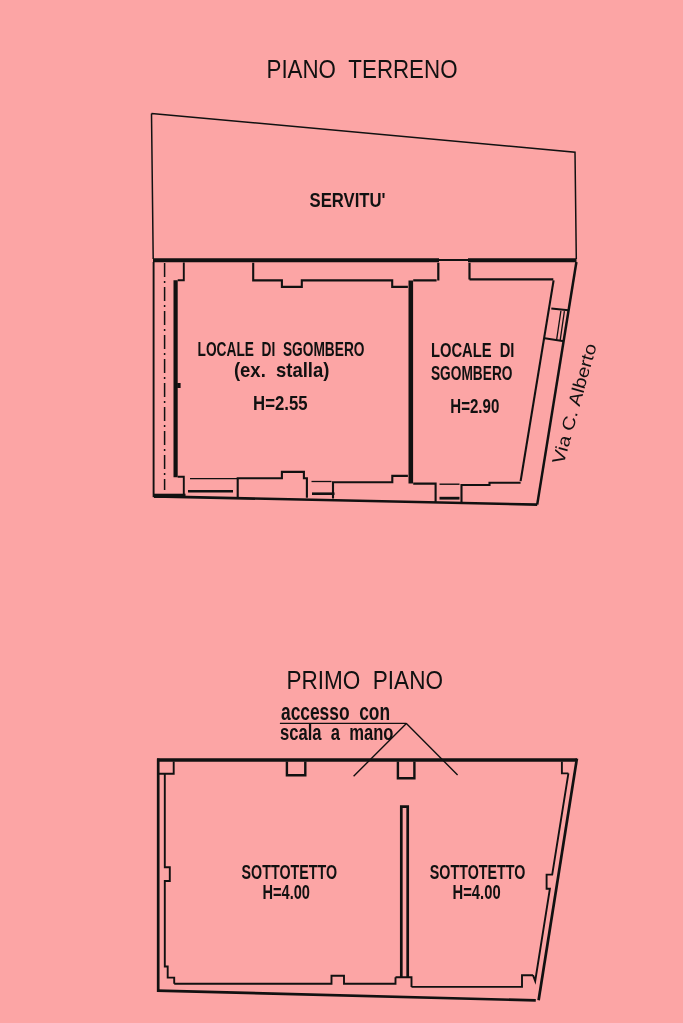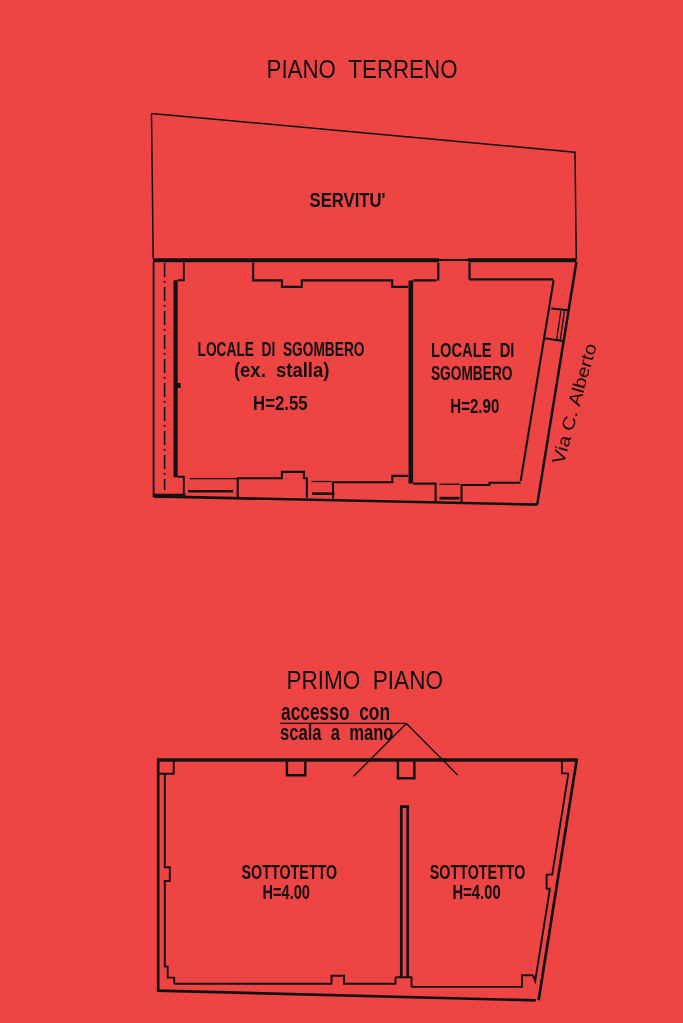--- a/index.html
+++ b/index.html
@@ -1,16 +1,16 @@
 <!DOCTYPE html>
 <html><head>
 <meta charset="utf-8">
 <style>
   html,body{margin:0;padding:0;background:#ffffff;}
-  .page{width:683px;height:1023px;position:relative;background:#ef4444;}
+  .page{width:683px;height:1023px;position:relative;background:#fca5a5;}
   svg{display:block;}
   text{font-family:"Liberation Sans", sans-serif;fill:#111;}
 </style>
 </head>
 <body>
 <div class="page">
 <svg width="683" height="1023" viewBox="0 0 683 1023">
 <g fill="none" stroke="#111" stroke-linecap="butt" stroke-linejoin="miter">
 
 <text x="362" y="78" font-size="26" text-anchor="middle" textLength="191" lengthAdjust="spacingAndGlyphs" stroke="none">PIANO&nbsp;&nbsp;TERRENO</text>

